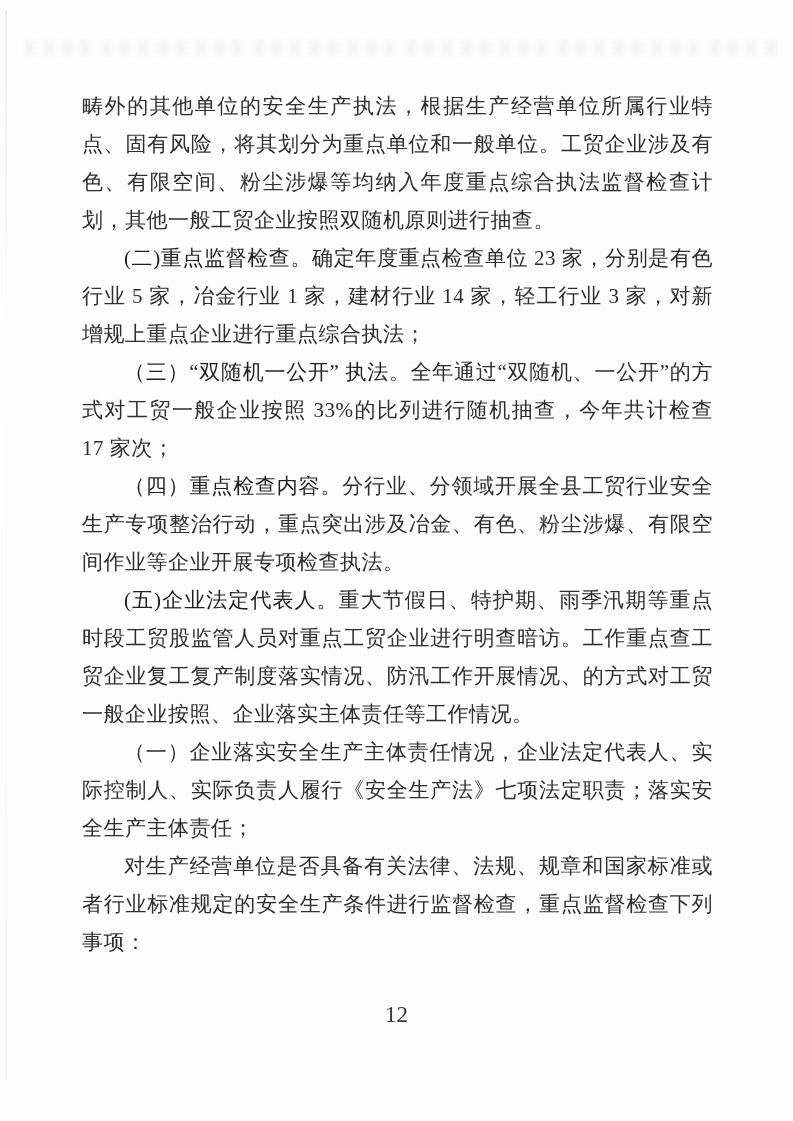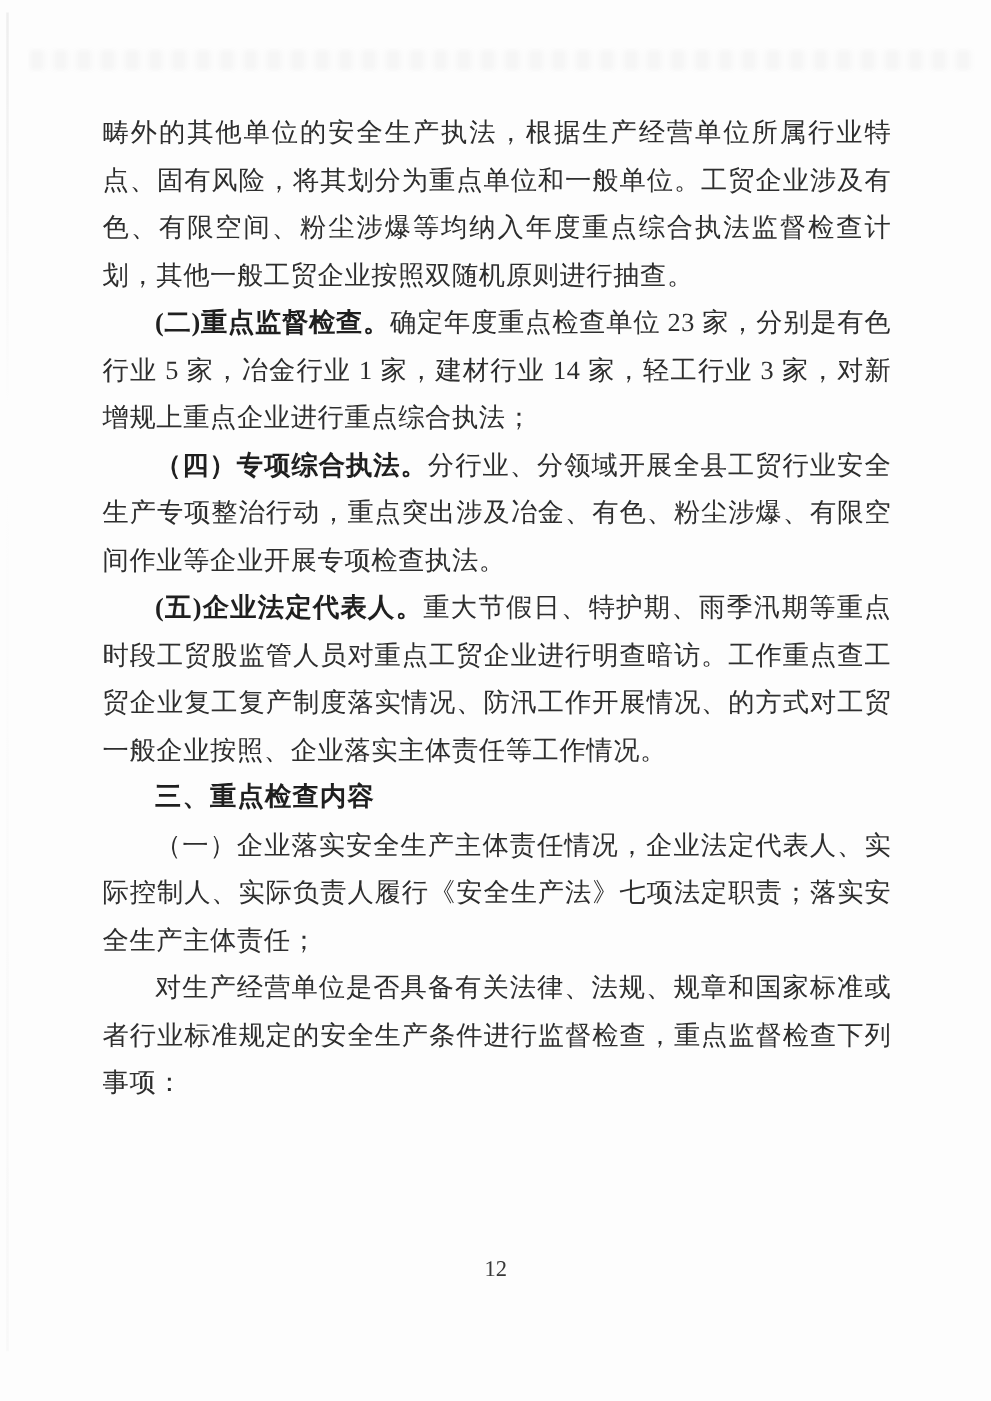--- a/index.html
+++ b/index.html
@@ -57,67 +57,67 @@
     line-height: 38px;
     text-align: justify;
     letter-spacing: 0.5px;
   }
   .para {
     margin: 0;
     text-indent: 2em;
   }
   .para.no-indent { text-indent: 0; }
   .lead {
-    font-weight: 700;
+    font-weight: 400;
     color: var(--heading_ink);
   }
   .heading {
     margin: 0;
     text-indent: 2em;
     font-size: 21px;
     line-height: 38px;
     font-weight: 700;
     font-family: "Liberation Sans", "DejaVu Sans", sans-serif;
     color: var(--heading_ink);
     letter-spacing: 1px;
   }
   .page-footer {
     position: absolute;
     top: 1000px;
     left: 0;
     width: 100%;
     text-align: center;
   }
   .page-number {
-    font-size: 18px;
+    font-size: 23px;
     line-height: 30px;
     color: #383838;
     font-family: "Liberation Serif", "DejaVu Serif", serif;
   }
 </style>
 </head>
 <body>
 
 <div class="page">
 
   <div class="scan-bleed"></div>
   <div class="scan-edge"></div>
 
   <main class="content">
 
     <p class="para no-indent"><span>畴外的其他单位的安全生产执法，根据生产经营单位所属行业特点、固有风险，将其划分为重点单位和一般单位。工贸企业涉及有色、有限空间、粉尘涉爆等均纳入年度重点综合执法监督检查计划，其他一般工贸企业按照双随机原则进行抽查。</span></p>
 
     <p class="para"><strong class="lead">(二)重点监督检查。</strong><span>确定年度重点检查单位 23 家，分别是有色行业 5 家，冶金行业 1 家，建材行业 14 家，轻工行业 3 家，对新增规上重点企业进行重点综合执法；</span></p>
 
+    <p class="para"><strong class="lead">（三）“双随机一公开” 执法。</strong><span>全年通过“双随机、一公开”的方式对工贸一般企业按照 33%的比列进行随机抽查，今年共计检查 17 家次；</span></p>
 
-    <p class="para"><strong class="lead">（四）专项综合执法。</strong><span>分行业、分领域开展全县工贸行业安全生产专项整治行动，重点突出涉及冶金、有色、粉尘涉爆、有限空间作业等企业开展专项检查执法。</span></p>
+    <p class="para"><strong class="lead">（四）重点检查内容。</strong><span>分行业、分领域开展全县工贸行业安全生产专项整治行动，重点突出涉及冶金、有色、粉尘涉爆、有限空间作业等企业开展专项检查执法。</span></p>
 
     <p class="para"><strong class="lead">(五)企业法定代表人。</strong><span>重大节假日、特护期、雨季汛期等重点时段工贸股监管人员对重点工贸企业进行明查暗访。工作重点查工贸企业复工复产制度落实情况、防汛工作开展情况、的方式对工贸一般企业按照、企业落实主体责任等工作情况。</span></p>
 
-    <h2 class="heading">三、重点检查内容</h2>
 
     <p class="para"><span>（一）企业落实安全生产主体责任情况，企业法定代表人、实际控制人、实际负责人履行《安全生产法》七项法定职责；落实安全生产主体责任；</span></p>
 
     <p class="para"><span>对生产经营单位是否具备有关法律、法规、规章和国家标准或者行业标准规定的安全生产条件进行监督检查，重点监督检查下列事项：</span></p>
 
   </main>
 
   <footer class="page-footer">
     <span class="page-number">12</span>
   </footer>

